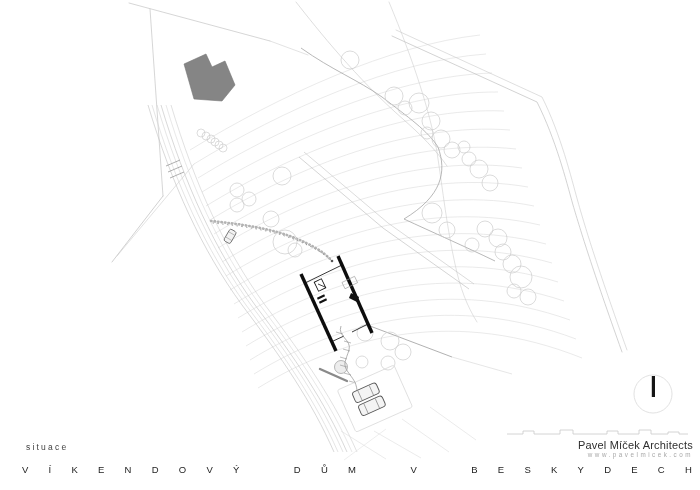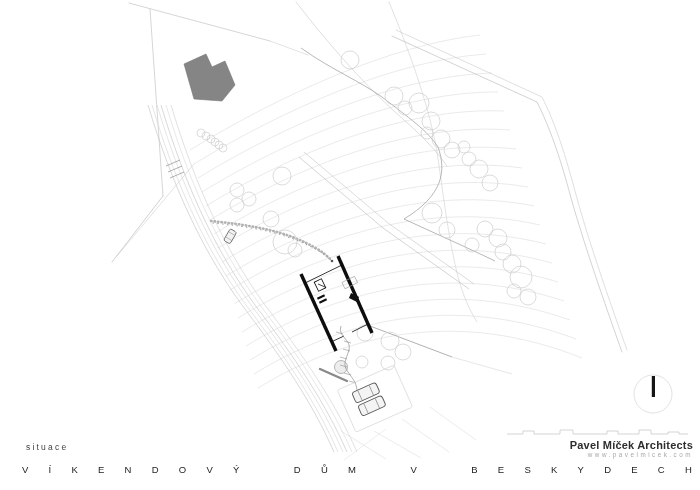--- a/index.html
+++ b/index.html
@@ -6,21 +6,21 @@
   .stage{position:relative;width:700px;height:490px;background:#fff;overflow:hidden;
          font-family:"Liberation Sans",sans-serif;}
   svg{position:absolute;left:0;top:0;}
   .plan-label{position:absolute;left:26px;top:442px;font-size:8.5px;letter-spacing:2.2px;
               color:#3f3f3f;}
   .title-row{position:absolute;left:22px;right:8px;top:464px;display:flex;
              justify-content:space-between;align-items:baseline;font-size:9.5px;
              font-weight:500;color:#1c1c1c;}
   .title-row .wordgap{width:14px;height:1px;}
   .studio{position:absolute;right:7px;top:439px;text-align:right;font-size:11px;
-          color:#2e2e2e;font-weight:700;letter-spacing:0.2px;}
+          color:#2e2e2e;font-weight:400;letter-spacing:0.2px;}
   .studio-url{position:absolute;right:7px;top:451px;text-align:right;font-size:6.3px;
           letter-spacing:2.5px;color:#a8a8a8;}
 </style>
 </head>
 <body>
 
 <div class="stage">
 
 <svg id="plan" width="700" height="464" viewBox="0 0 700 464">
 

